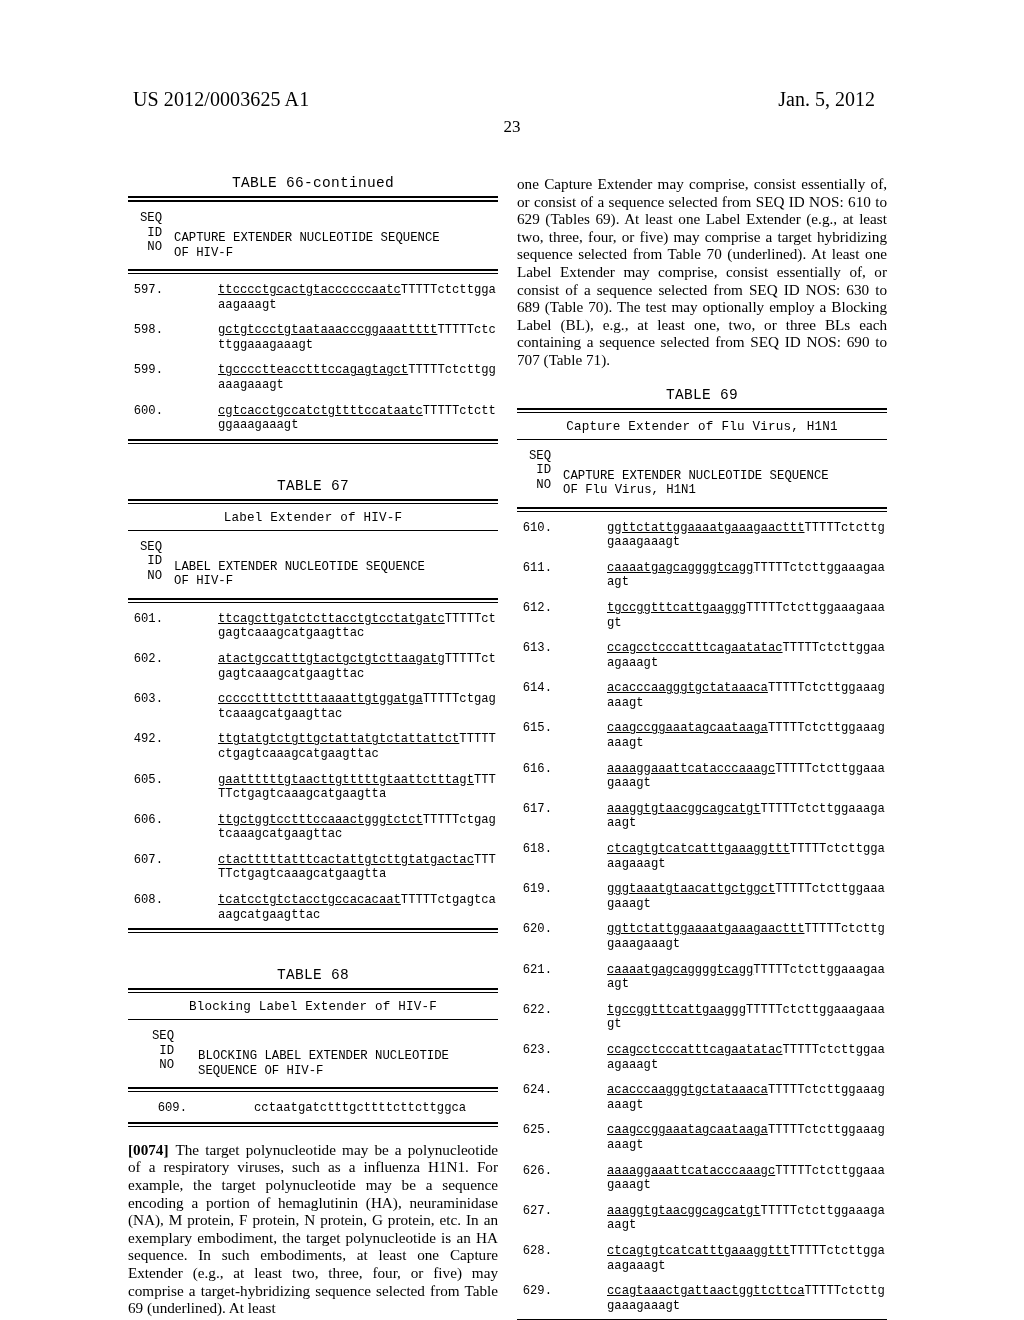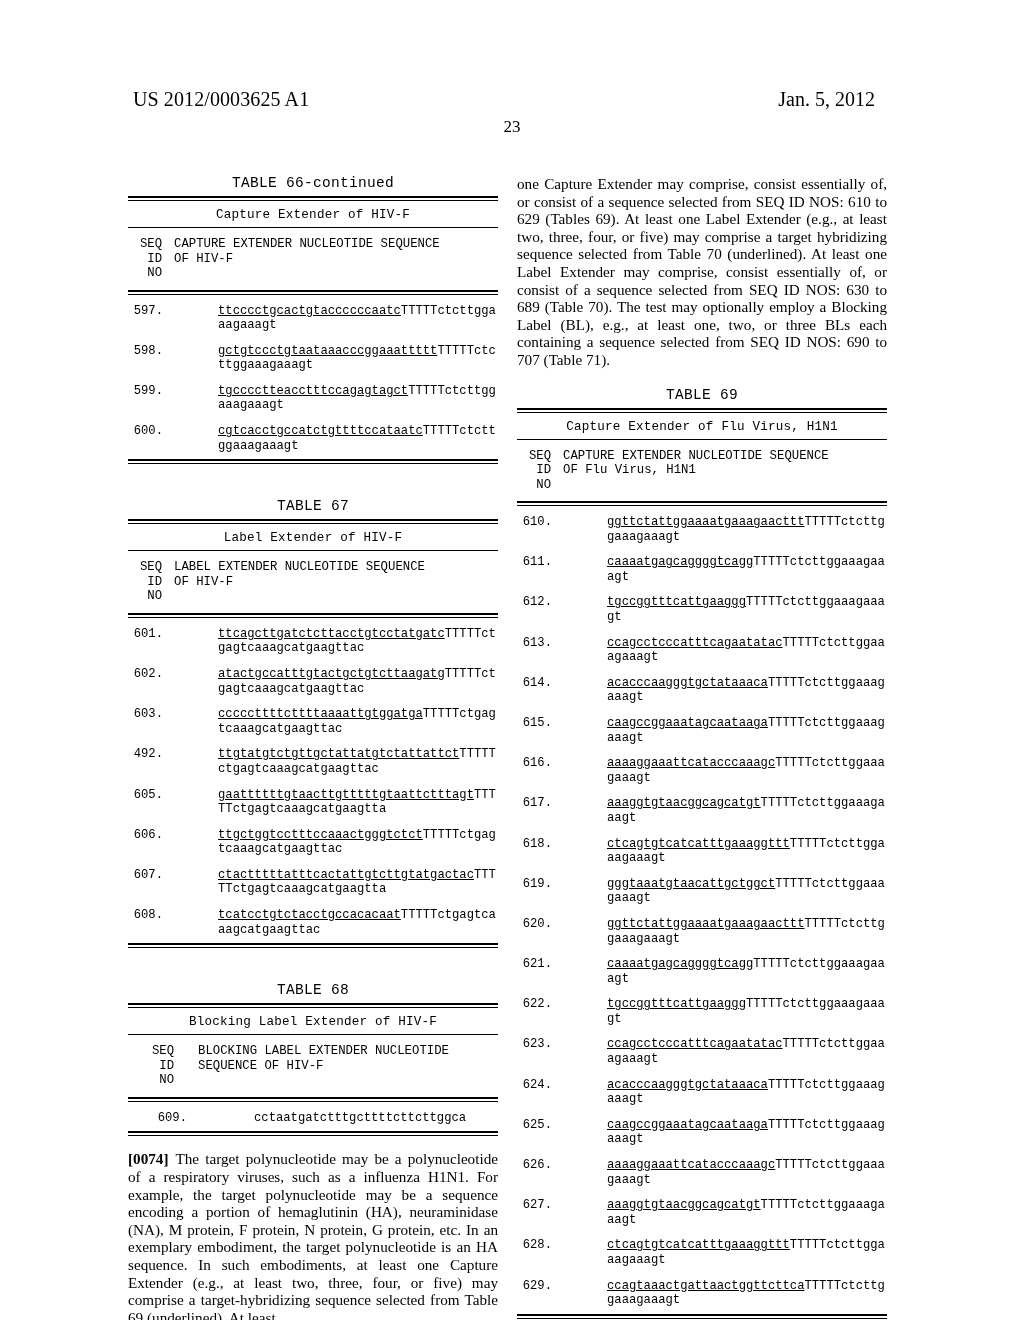--- a/index.html
+++ b/index.html
@@ -97,20 +97,21 @@
   }
   .tbl-colhead .seqcol {
     width: 46px;
     flex: 0 0 46px;
     text-align: center;
     white-space: pre;
   }
   .tbl-colhead .desccol {
     flex: 1 1 auto;
     white-space: pre-wrap;
+    margin-top: 20px;
   }
   .tbl-body {
     padding: 9px 0 4px 0;
   }
   .seqrow {
     display: flex;
     font-family: "Liberation Mono", monospace;
     font-size: 12.2px;
     line-height: 14.6px;
     margin-bottom: 11px;
@@ -165,21 +166,20 @@
     <span class="pub">US 2012/0003625 A1</span>
     <span class="date">Jan. 5, 2012</span>
   </div>
   <div class="pagenum">23</div>
 
   <div class="col col-left">
 
     <div class="tbl">
       <div class="tbl-title">TABLE 66-continued</div>
       <div class="rule-double"></div>
-      <div class="tbl-sub">Capture Extender of HIV-F</div>
       <div class="rule-thin"></div>
       <div class="tbl-colhead">
         <div class="seqcol">SEQ
  ID
  NO</div>
         <div class="desccol">CAPTURE EXTENDER NUCLEOTIDE SEQUENCE
 OF HIV-F</div>
       </div>
       <div class="rule-double"></div>
       <div class="tbl-body">

